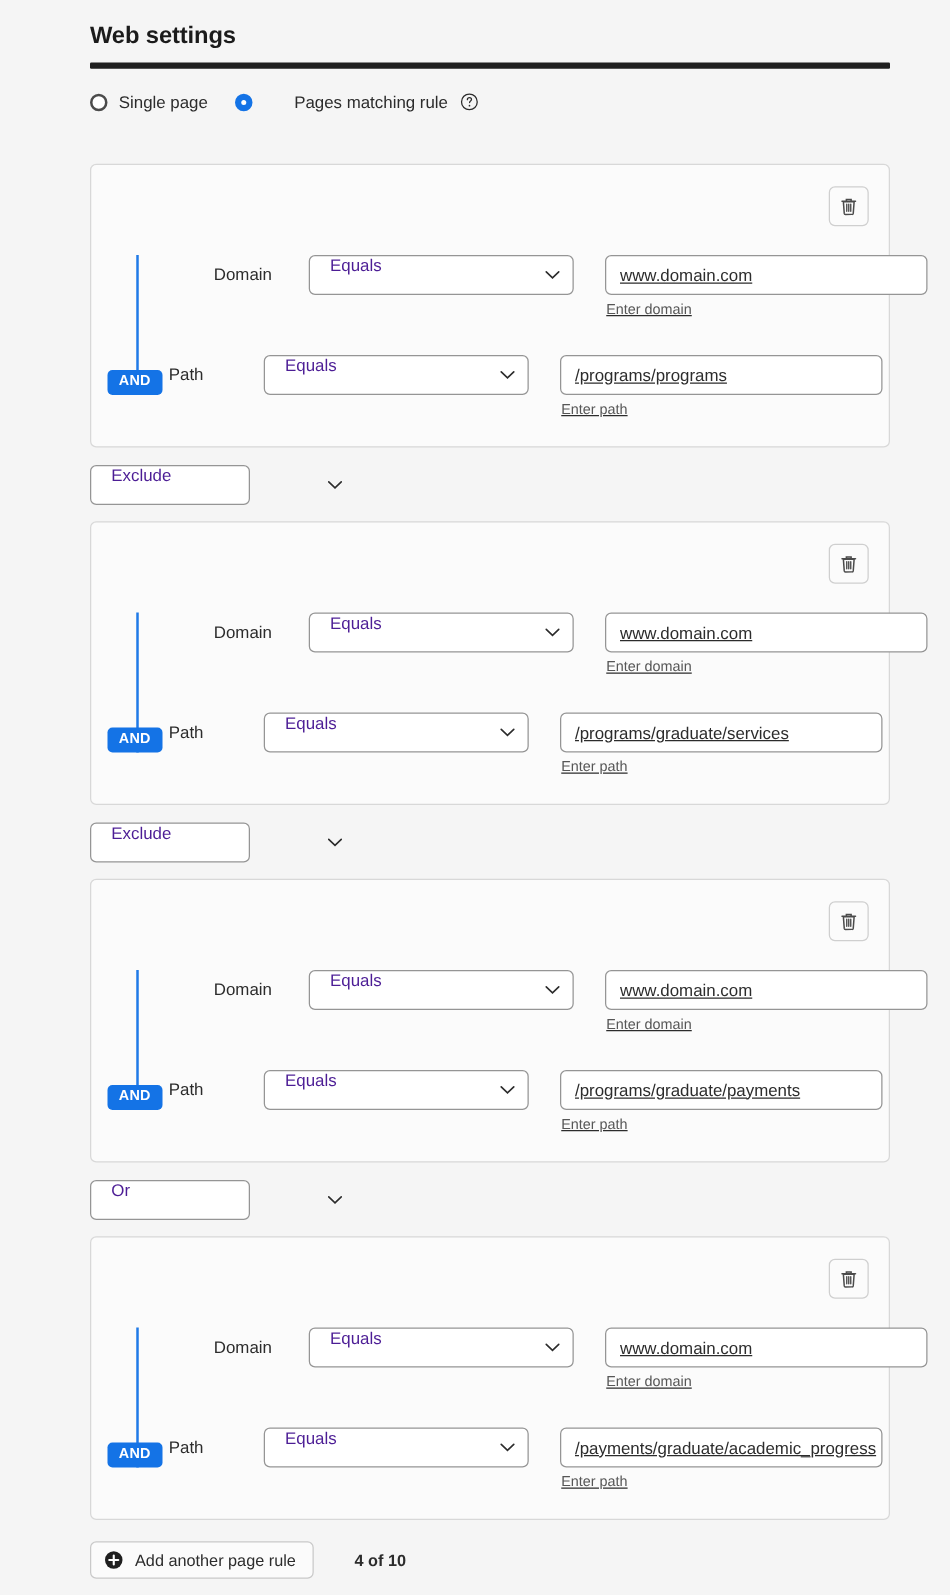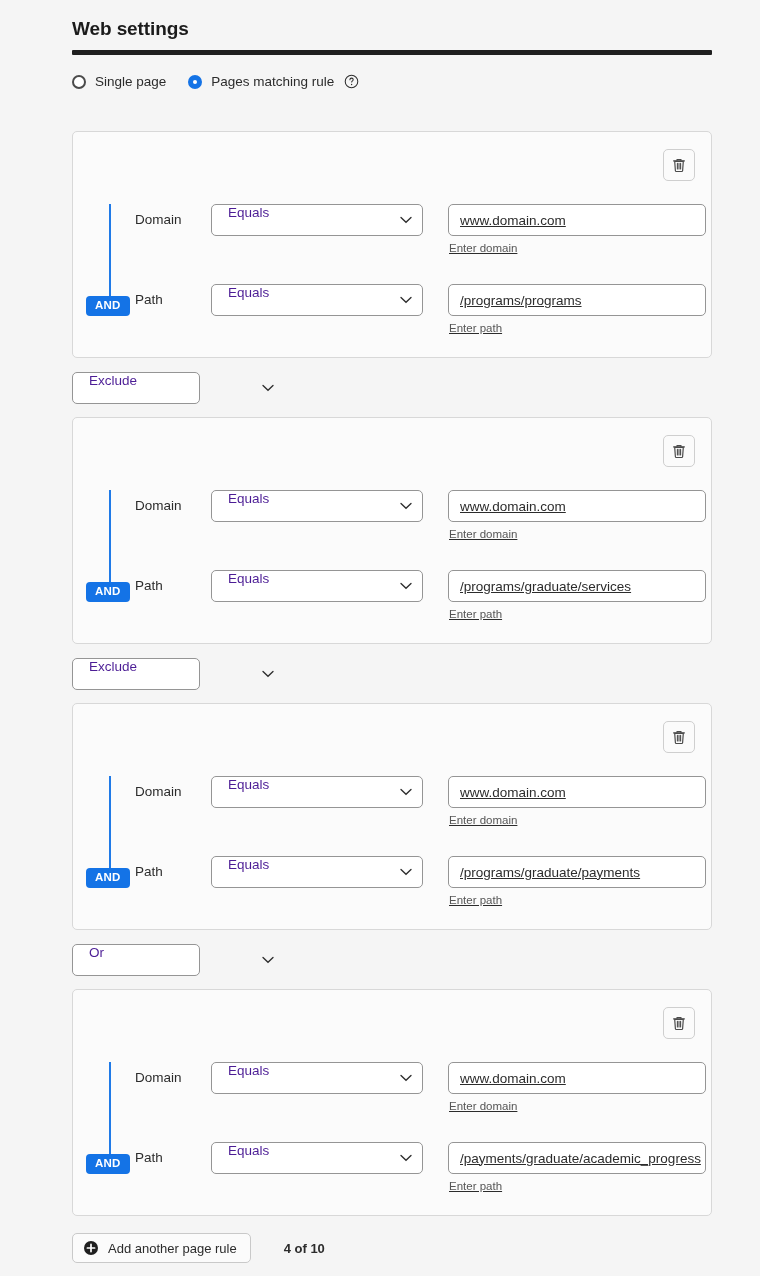--- a/index.html
+++ b/index.html
@@ -23,21 +23,21 @@
     width: 640px; height: 5px; background: #1f1f1f;
     margin-top: 6px; border-radius: 1px;
   }
 
   
   .radio-row {
     position: absolute; left: 72px; top: 74px;
     display: flex; align-items: center; gap: 0;
   }
   .radio-opt { display: flex; align-items: center; cursor: pointer; }
-  .radio-opt + .radio-opt { margin-left: 22px; }
+  .radio-opt + .radio-opt { margin-left: 22px; gap: 24px; }
   .radio-circle {
     width: 14px; height: 14px; border-radius: 50%;
     border: 2px solid #4b4b4b; background: #fff;
     display: inline-block; flex: none;
   }
   .radio-circle.checked {
     border-color: #1473e6; background: #1473e6;
     position: relative;
   }
   .radio-circle.checked::after {
@@ -71,21 +71,21 @@
   }
   .and-badge {
     position: absolute; left: -23px; top: 44px;
     background: #1473e6; color: #fff; font-size: 11.5px; font-weight: bold;
     padding: 3px 9px 4px; border-radius: 4px; letter-spacing: 0.2px;
     line-height: 13px;
     margin-top: 48px;
   }
 
   .cond-row { position: absolute; left: 26px; display: flex; align-items: flex-start; }
-  .cond-row.r1 { top: 0; }
+  .cond-row.r1 { top: 0; margin-left: 36px; }
   .cond-row.r2 { top: 80px; }
   .cond-label {
     width: 76px; font-size: 13.5px; color: #2c2c2c;
     line-height: 32px; flex: none;
   }
   .select-wrap { position: relative; width: 212px; flex: none; }
   .select-box {
     width: 212px; height: 32px; background: #fff;
     border: 1px solid #959595; border-radius: 5px;
     font-size: 13.5px; color: #4c1d95;

